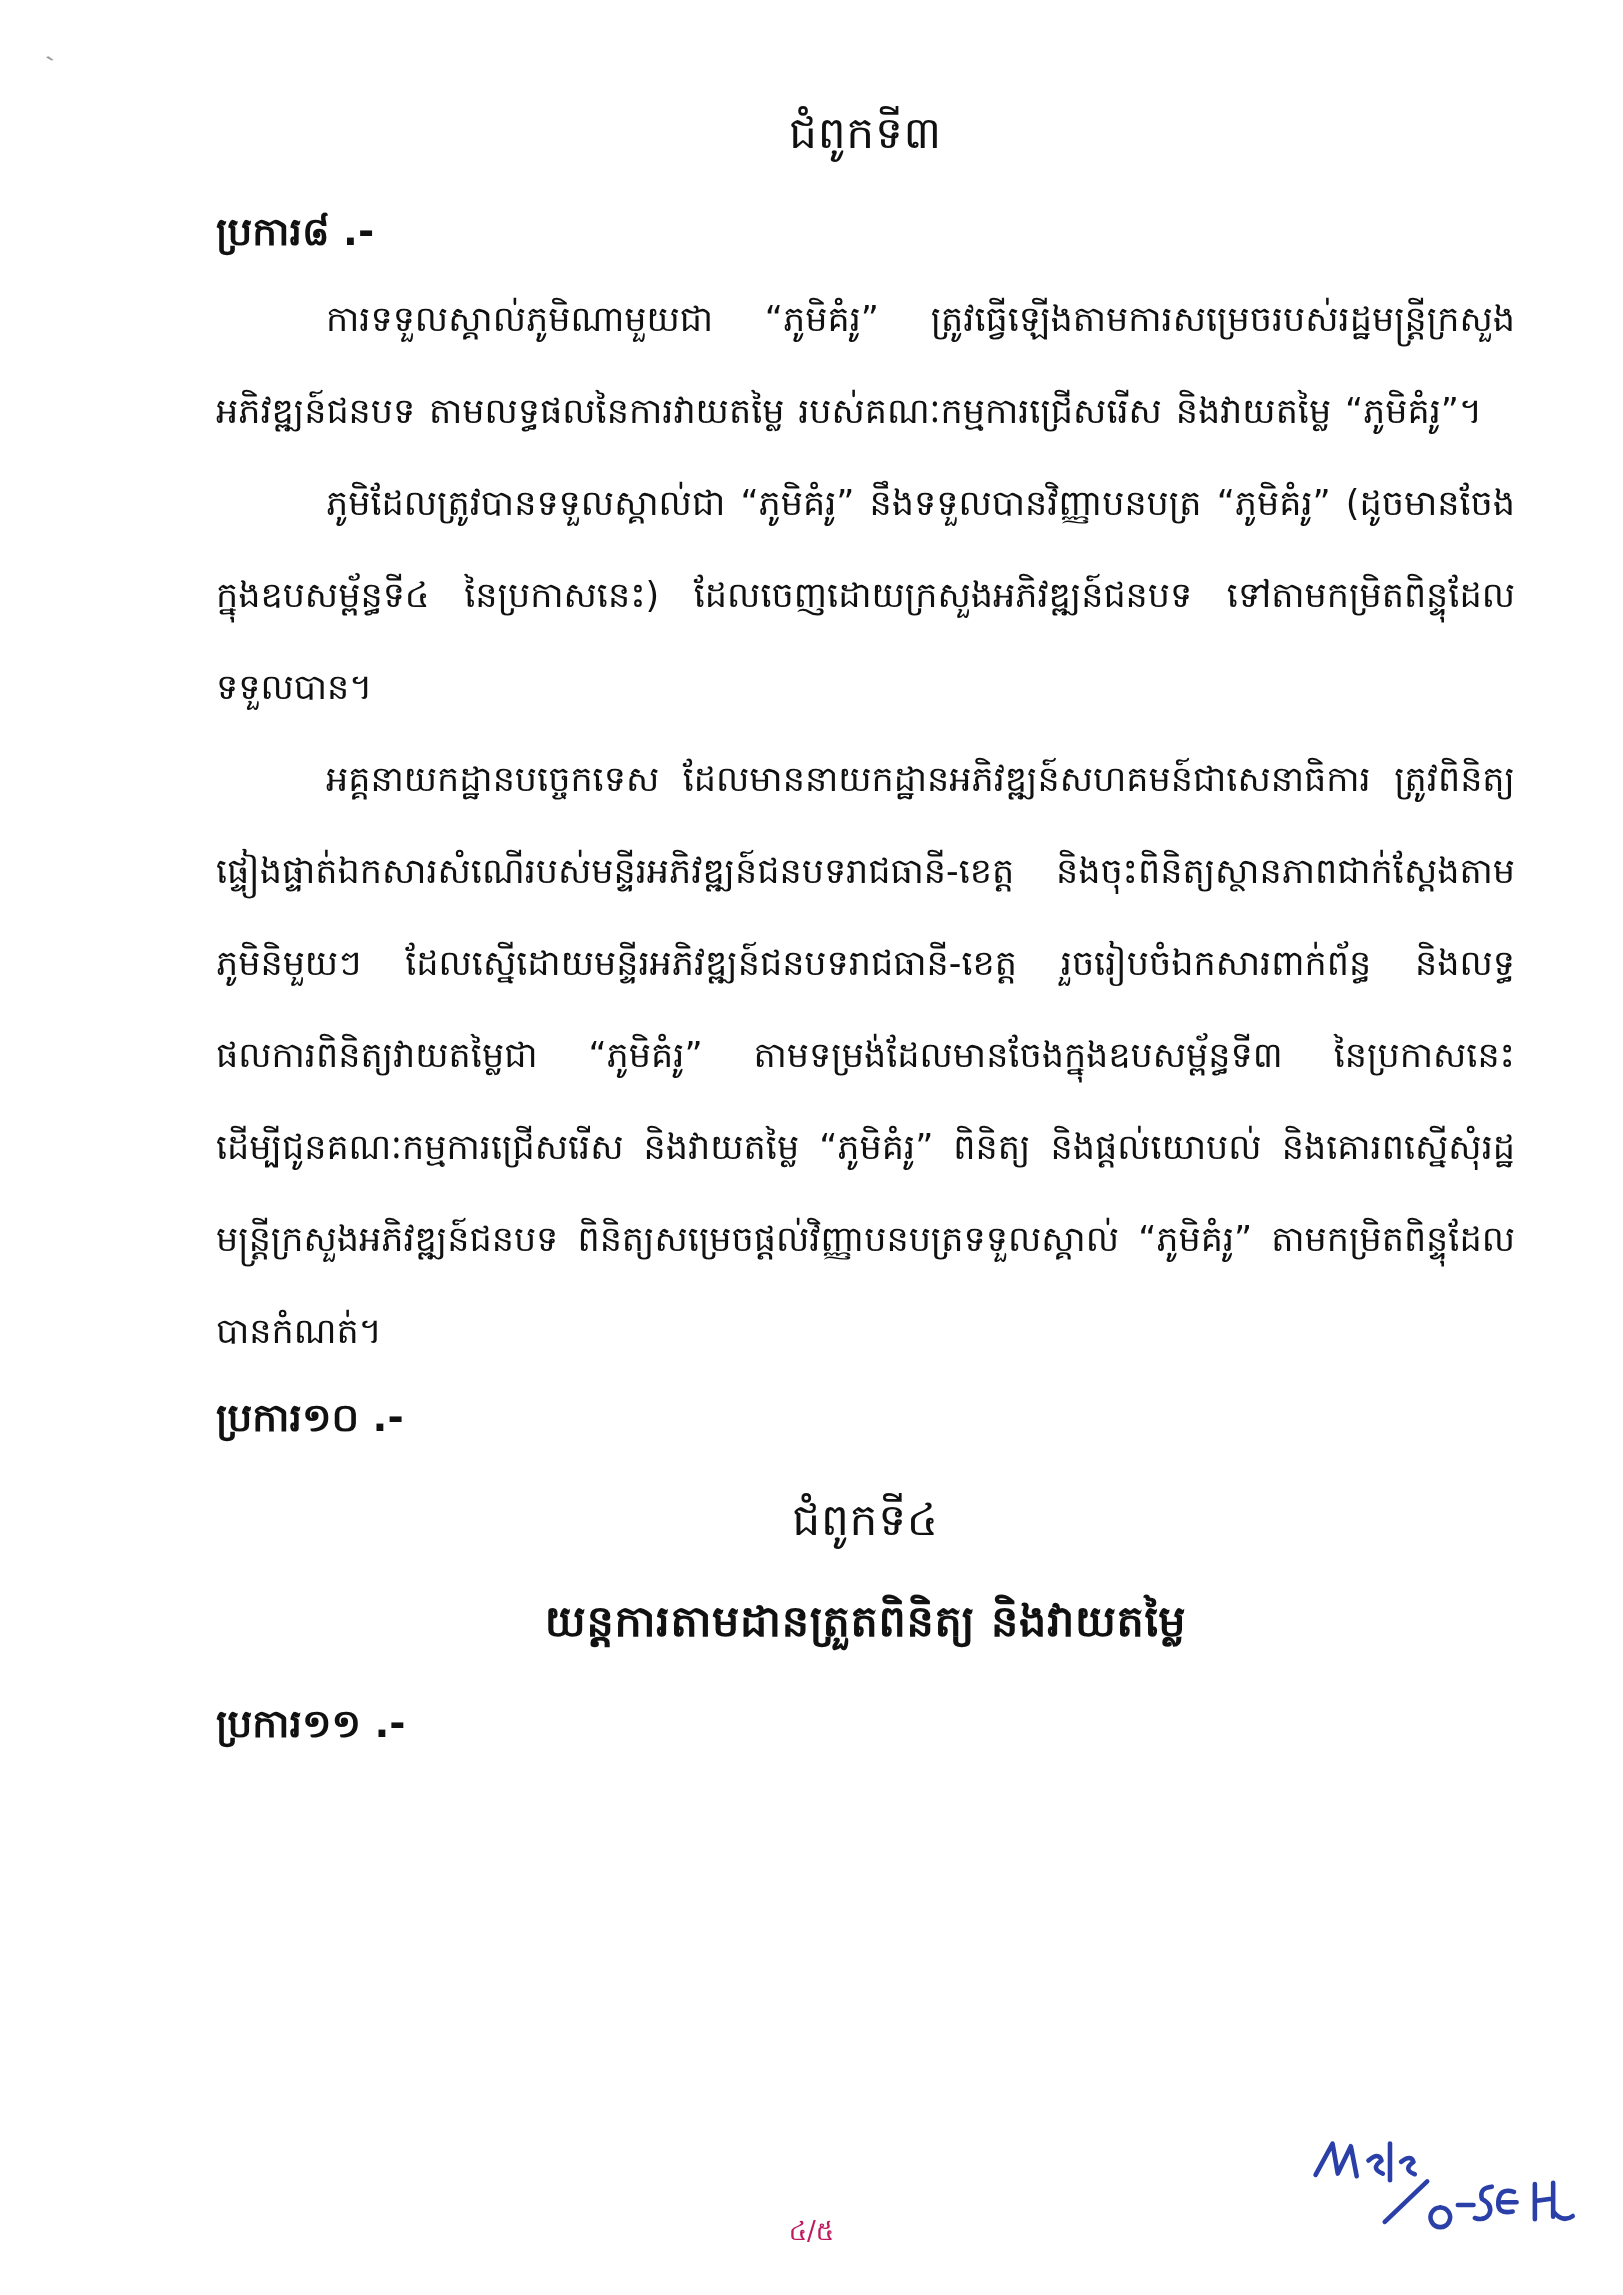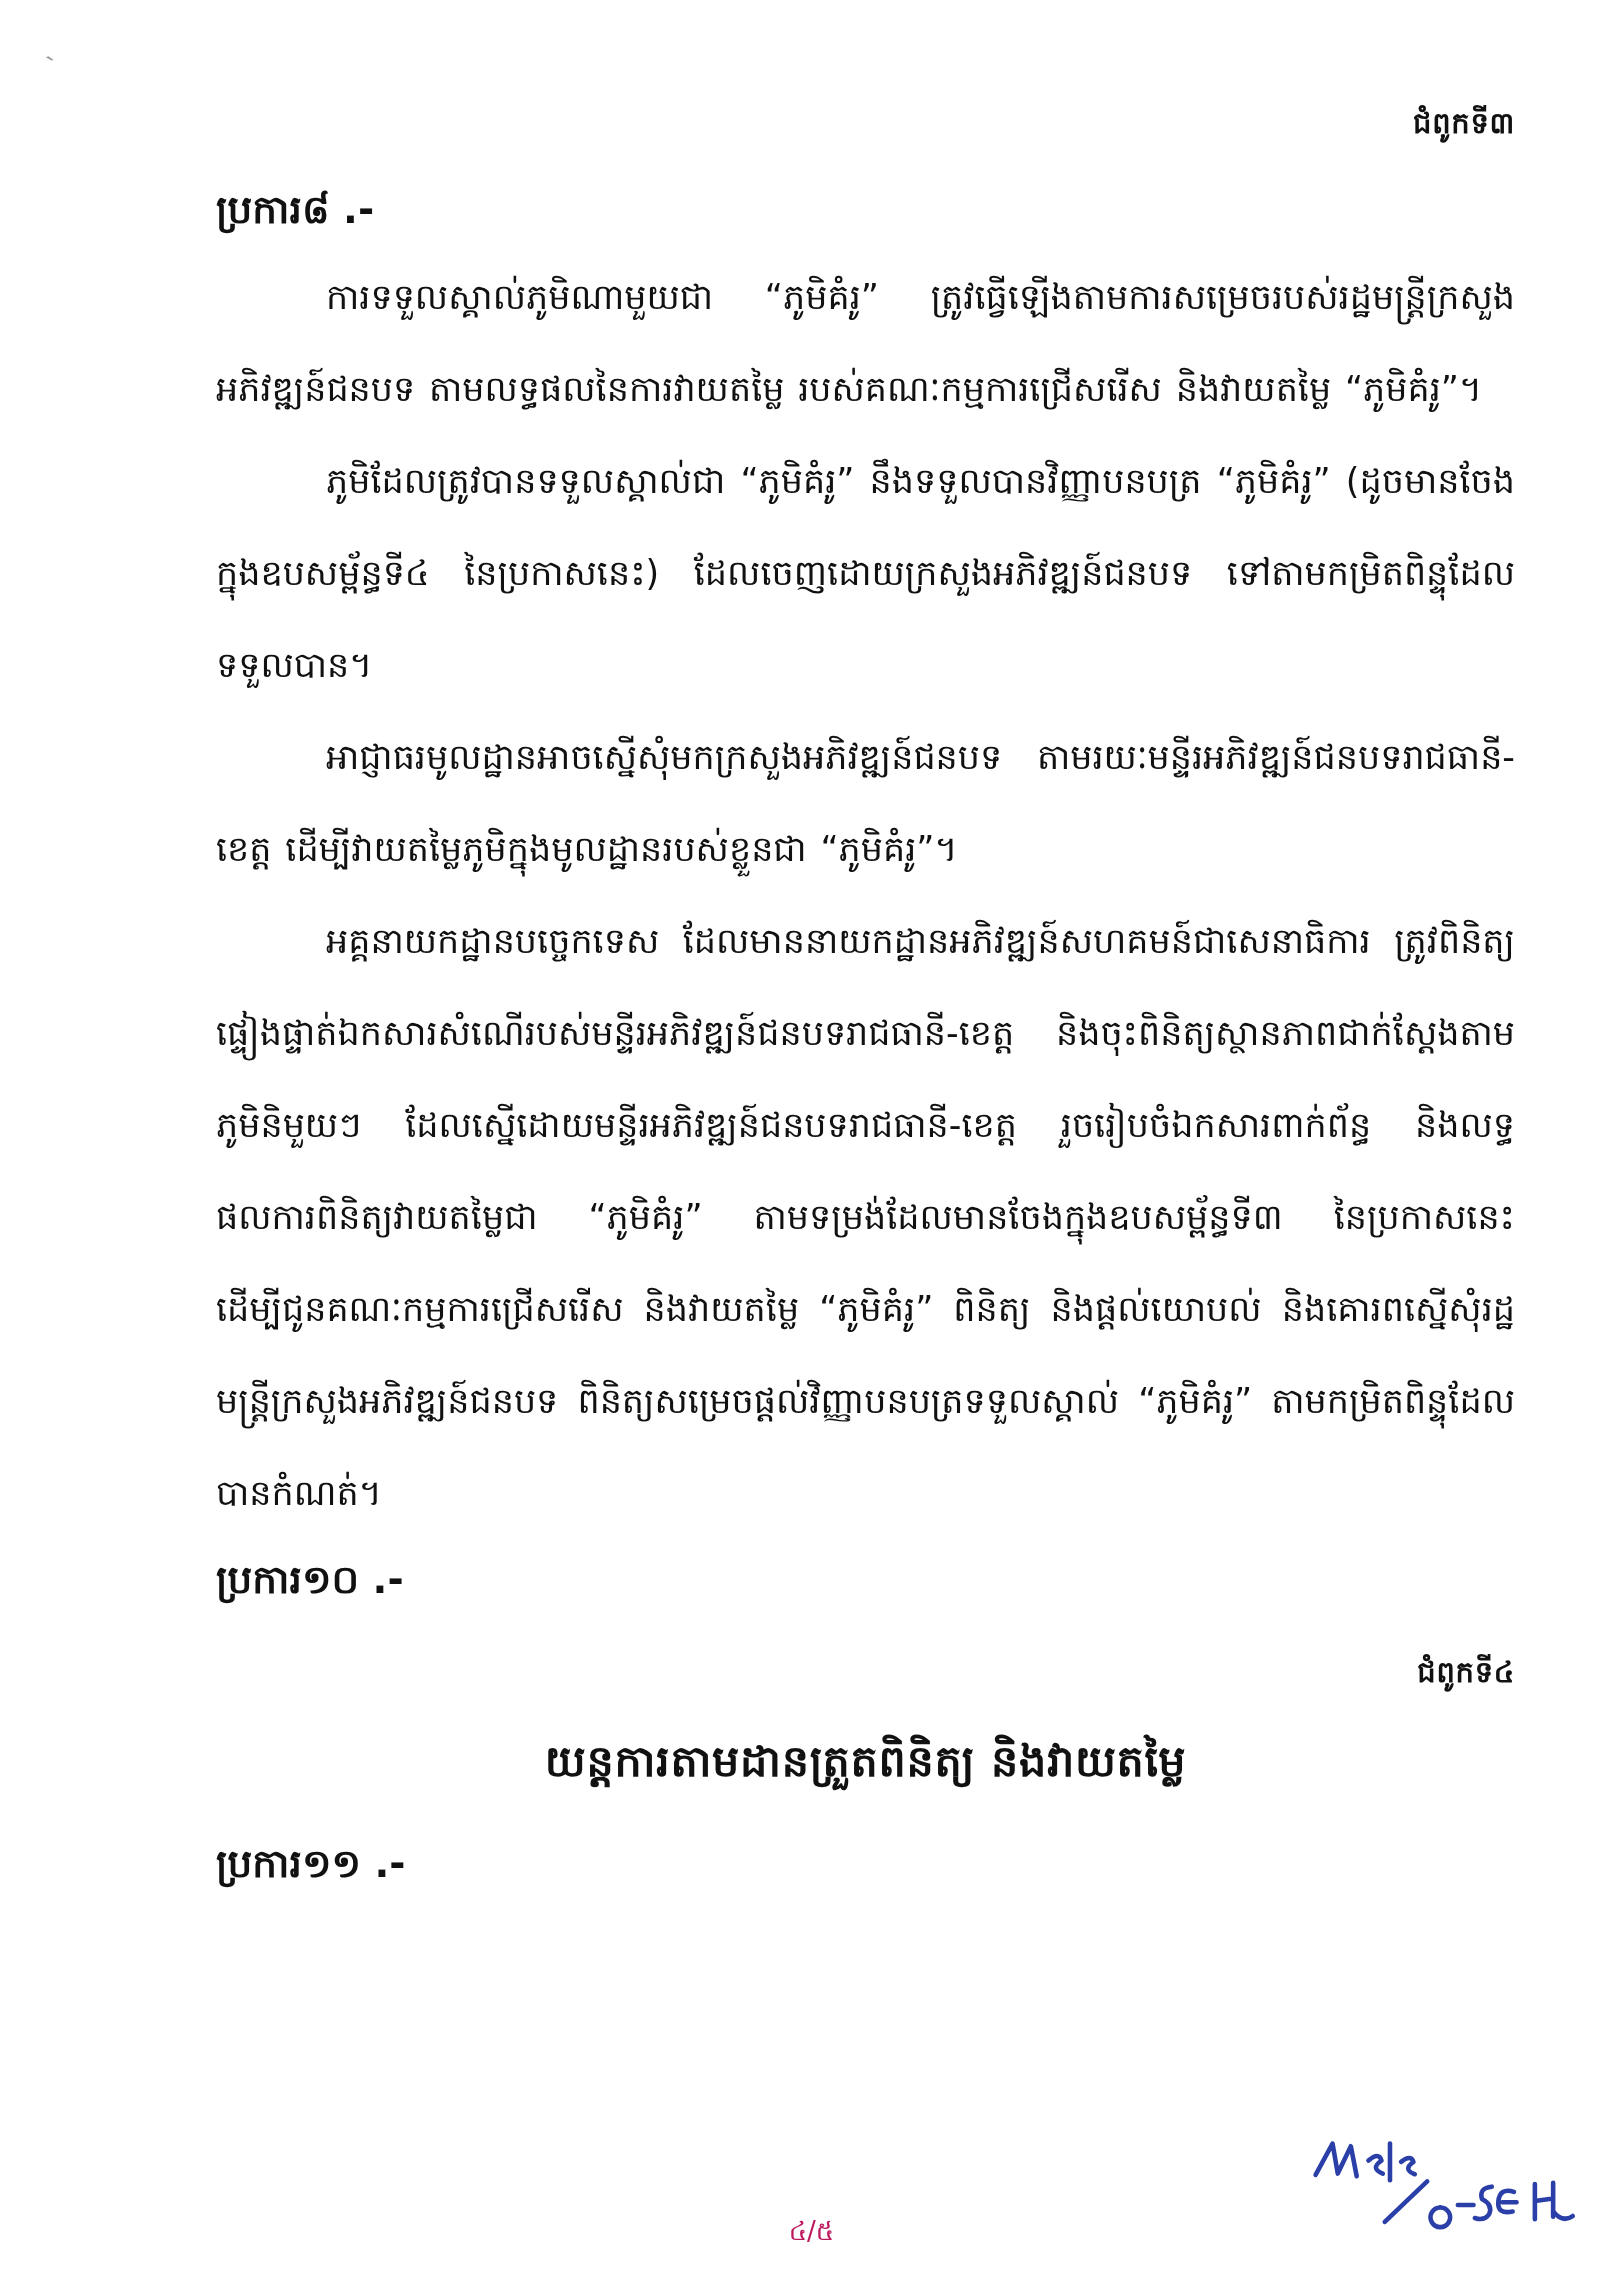--- a/index.html
+++ b/index.html
@@ -13,23 +13,23 @@
     color: #111111;
     overflow: hidden;
   }
   .content {
     position: absolute;
     left: 216px;
     top: 105px;
     width: 1299px;
   }
   .chapter-title {
-    text-align: right;
-    font-size: 29px;
-    font-weight: bold;
+    text-align: center;
+    font-size: 44px;
+    font-weight: normal;
     margin: 0 0 38px 0;
     letter-spacing: 0.7px;
   }
   .chapter-subtitle {
     text-align: center;
     font-size: 43px;
     font-weight: bold;
     margin: 0 0 42px 0;
     letter-spacing: 0.7px;
   }
@@ -81,21 +81,20 @@
 
   <div class="content">
 
     <div class="chapter-title">ជំពូកទី៣</div>
 
 
     <div>
       <div class="article-label">ប្រការ៨ .-</div>
       <p class="body-par">ការទទួលស្គាល់ភូមិណាមួយជា “ភូមិគំរូ”  ត្រូវធ្វើឡើងតាមការសម្រេចរបស់រដ្ឋមន្ត្រីក្រសួងអភិវឌ្ឍន៍ជនបទ តាមលទ្ធផលនៃការវាយតម្លៃ របស់គណៈកម្មការជ្រើសរើស និងវាយតម្លៃ “ភូមិគំរូ”។</p>
       <p class="body-par">ភូមិដែលត្រូវបានទទួលស្គាល់ជា “ភូមិគំរូ” នឹងទទួលបានវិញ្ញាបនបត្រ “ភូមិគំរូ” (ដូចមានចែងក្នុងឧបសម្ព័ន្ធទី៤ នៃប្រកាសនេះ) ដែលចេញដោយក្រសួងអភិវឌ្ឍន៍ជនបទ ទៅតាមកម្រិតពិន្ទុដែលទទួលបាន។</p>
-      <p class="body-par">អាជ្ញាធរមូលដ្ឋានអាចស្នើសុំមកក្រសួងអភិវឌ្ឍន៍ជនបទ តាមរយៈមន្ទីរអភិវឌ្ឍន៍ជនបទរាជធានី-ខេត្ត ដើម្បីវាយតម្លៃភូមិក្នុងមូលដ្ឋានរបស់ខ្លួនជា “ភូមិគំរូ”។</p>
     </div>
 
     <div>
       <p class="body-par">អគ្គនាយកដ្ឋានបច្ចេកទេស ដែលមាននាយកដ្ឋានអភិវឌ្ឍន៍សហគមន៍ជាសេនាធិការ ត្រូវពិនិត្យផ្ទៀងផ្ទាត់ឯកសារសំណើរបស់មន្ទីរអភិវឌ្ឍន៍ជនបទរាជធានី-ខេត្ត និងចុះពិនិត្យស្ថានភាពជាក់ស្តែងតាមភូមិនិមួយៗ ដែលស្នើដោយមន្ទីរអភិវឌ្ឍន៍ជនបទរាជធានី-ខេត្ត រួចរៀបចំឯកសារពាក់ព័ន្ធ និងលទ្ធផលការពិនិត្យវាយតម្លៃជា “ភូមិគំរូ” តាមទម្រង់ដែលមានចែងក្នុងឧបសម្ព័ន្ធទី៣ នៃប្រកាសនេះ ដើម្បីជូនគណៈកម្មការជ្រើសរើស និងវាយតម្លៃ “ភូមិគំរូ” ពិនិត្យ និងផ្តល់យោបល់ និងគោរពស្នើសុំរដ្ឋមន្ត្រីក្រសួងអភិវឌ្ឍន៍ជនបទ ពិនិត្យសម្រេចផ្តល់វិញ្ញាបនបត្រទទួលស្គាល់ “ភូមិគំរូ” តាមកម្រិតពិន្ទុដែលបានកំណត់។</p>
     </div>
 
     <div>
       <div class="article-label">ប្រការ១០ .-</div>
     </div>
 

